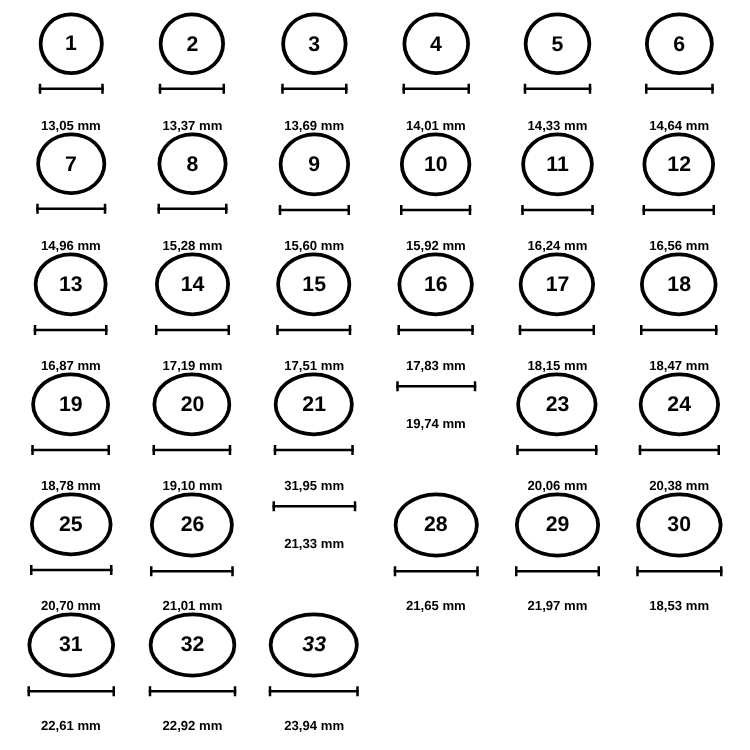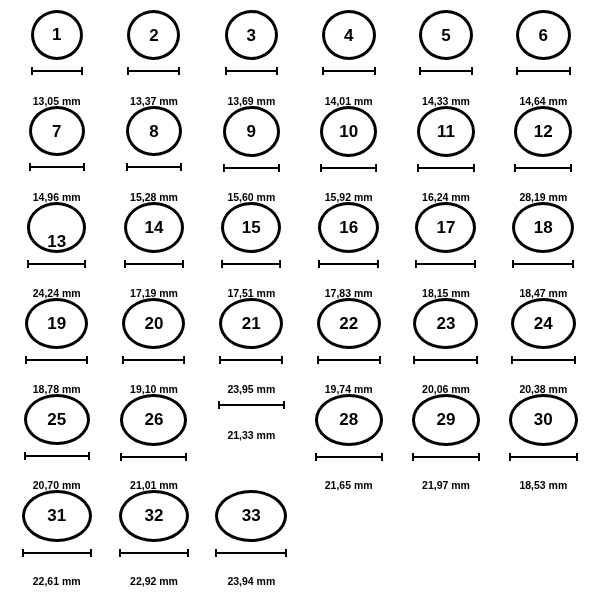--- a/index.html
+++ b/index.html
@@ -213,32 +213,32 @@
       </div>
       <div class="cell">
         <div class="ring" style="width: 58px; height: 58px;">
           <span class="ring-size">12</span>
         </div>
         <div class="measure" style="width: 58px;">
           <div class="bar"></div>
           <div class="cap left"></div>
           <div class="cap right"></div>
         </div>
-        <div class="diameter">28,19 mm</div>
-      </div>
-      <div class="cell">
-        <div class="ring" style="width: 59px; height: 59px; align-items: flex-end;">
+        <div class="diameter">16,56 mm</div>
+      </div>
+      <div class="cell">
+        <div class="ring" style="width: 59px; height: 59px;">
           <span class="ring-size">13</span>
         </div>
         <div class="measure" style="width: 59px;">
           <div class="bar"></div>
           <div class="cap left"></div>
           <div class="cap right"></div>
         </div>
-        <div class="diameter">24,24 mm</div>
+        <div class="diameter">16,87 mm</div>
       </div>
       <div class="cell">
         <div class="ring" style="width: 60px; height: 60px;">
           <span class="ring-size">14</span>
         </div>
         <div class="measure" style="width: 60px;">
           <div class="bar"></div>
           <div class="cap left"></div>
           <div class="cap right"></div>
         </div>
@@ -312,26 +312,23 @@
       </div>
       <div class="cell">
         <div class="ring" style="width: 64px; height: 64px;">
           <span class="ring-size">21</span>
         </div>
         <div class="measure" style="width: 64px;">
           <div class="bar"></div>
           <div class="cap left"></div>
           <div class="cap right"></div>
         </div>
-        <div class="diameter">23,95 mm</div>
-      </div>
-      <div class="cell">
-        <div class="ring" style="width: 64px; height: 64px;">
-          <span class="ring-size">22</span>
-        </div>
+        <div class="diameter">31,95 mm</div>
+      </div>
+      <div class="cell">
         <div class="measure" style="width: 64px;">
           <div class="bar"></div>
           <div class="cap left"></div>
           <div class="cap right"></div>
         </div>
         <div class="diameter">19,74 mm</div>
       </div>
       <div class="cell">
         <div class="ring" style="width: 65px; height: 65px;">
           <span class="ring-size">23</span>
@@ -433,21 +430,21 @@
           <span class="ring-size">32</span>
         </div>
         <div class="measure" style="width: 70px;">
           <div class="bar"></div>
           <div class="cap left"></div>
           <div class="cap right"></div>
         </div>
         <div class="diameter">22,92 mm</div>
       </div>
       <div class="cell">
-        <div class="ring" style="width: 72px; height: 72px;">
+        <div class="ring" style="width: 72px; height: 72px; font-style: italic;">
           <span class="ring-size">33</span>
         </div>
         <div class="measure" style="width: 72px;">
           <div class="bar"></div>
           <div class="cap left"></div>
           <div class="cap right"></div>
         </div>
         <div class="diameter">23,94 mm</div>
       </div>
       <div class="cell empty"></div>

